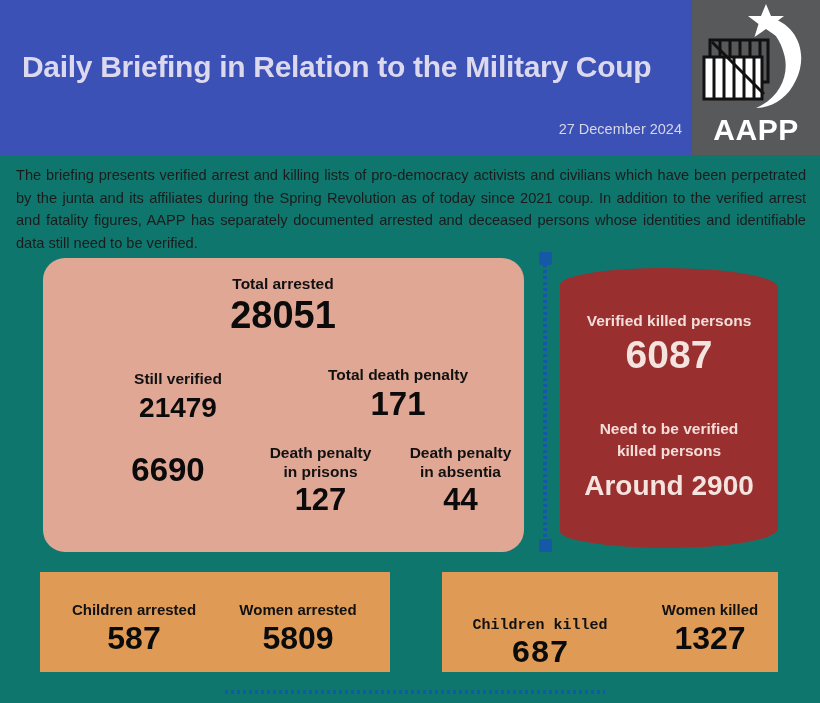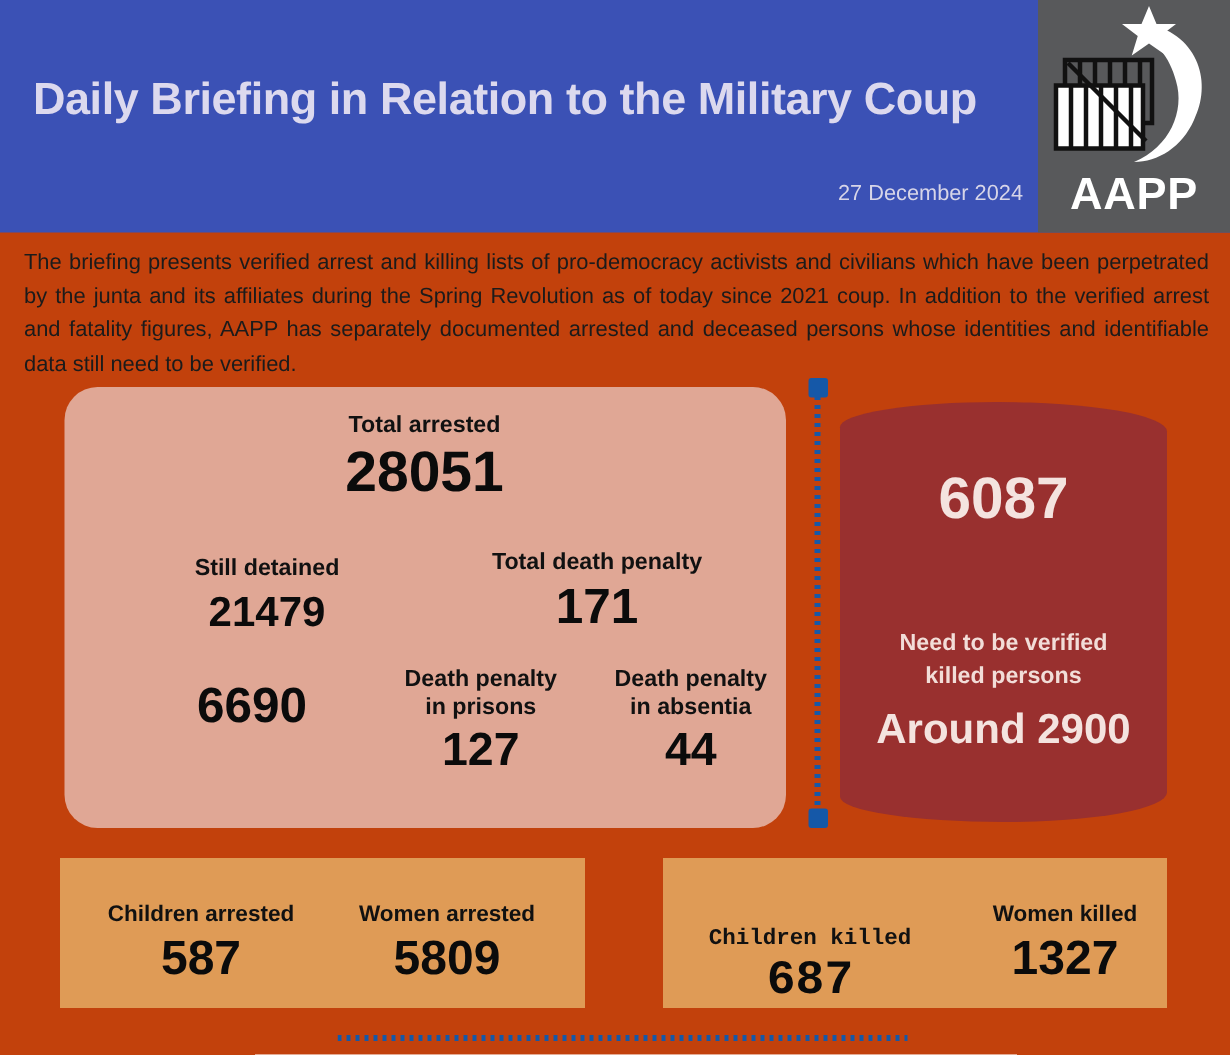--- a/index.html
+++ b/index.html
@@ -7,21 +7,21 @@
     padding: 0;
     background: #ffffff;
   }
   body {
     font-family: "Liberation Sans", sans-serif;
   }
   #page {
     position: relative;
     width: 820px;
     height: 703px;
-    background: #c2410c;
+    background: #0f766e;
     overflow: hidden;
   }
 
   
   #header {
     position: absolute;
     left: 0; top: 0;
     width: 820px; height: 155px;
     background: #3b51b5;
   }
@@ -238,21 +238,21 @@
   <div id="intro">The briefing presents verified arrest and killing lists of pro-democracy activists and civilians which have been perpetrated by the junta and its affiliates during the Spring Revolution as of today since 2021 coup. In addition to the verified arrest and fatality figures, AAPP has separately documented arrested and deceased persons whose identities and identifiable data still need to be verified.</div>
 
   <div id="arrest-card">
 
     <div class="stat" id="stat-total-arrested">
       <div class="stat-label">Total arrested</div>
       <div class="stat-value">28051</div>
     </div>
 
     <div class="stat" id="stat-still-detained">
-      <div class="stat-label">Still detained</div>
+      <div class="stat-label">Still verified</div>
       <div class="stat-value">21479</div>
     </div>
 
     <div class="stat" id="stat-total-death-penalty">
       <div class="stat-label">Total death penalty</div>
       <div class="stat-value">171</div>
     </div>
 
     <div class="stat" id="stat-sentenced">
       <div class="stat-value">6690</div>
@@ -273,20 +273,21 @@
 
   <div id="divider-vertical"></div>
   <div class="handle" id="handle-top"></div>
   <div class="handle" id="handle-bottom"></div>
 
   <div id="killed-blob">
     <div id="killed-blob-bg"></div>
     <div id="killed-blob-content">
 
       <div id="stat-verified-killed">
+        <div class="blob-label">Verified killed persons</div>
         <div class="blob-value">6087</div>
       </div>
 
       <div id="stat-need-verified">
         <div class="blob-label">Need to be verified
 killed persons</div>
         <div class="blob-value">Around 2900</div>
       </div>
     </div>
   </div>

